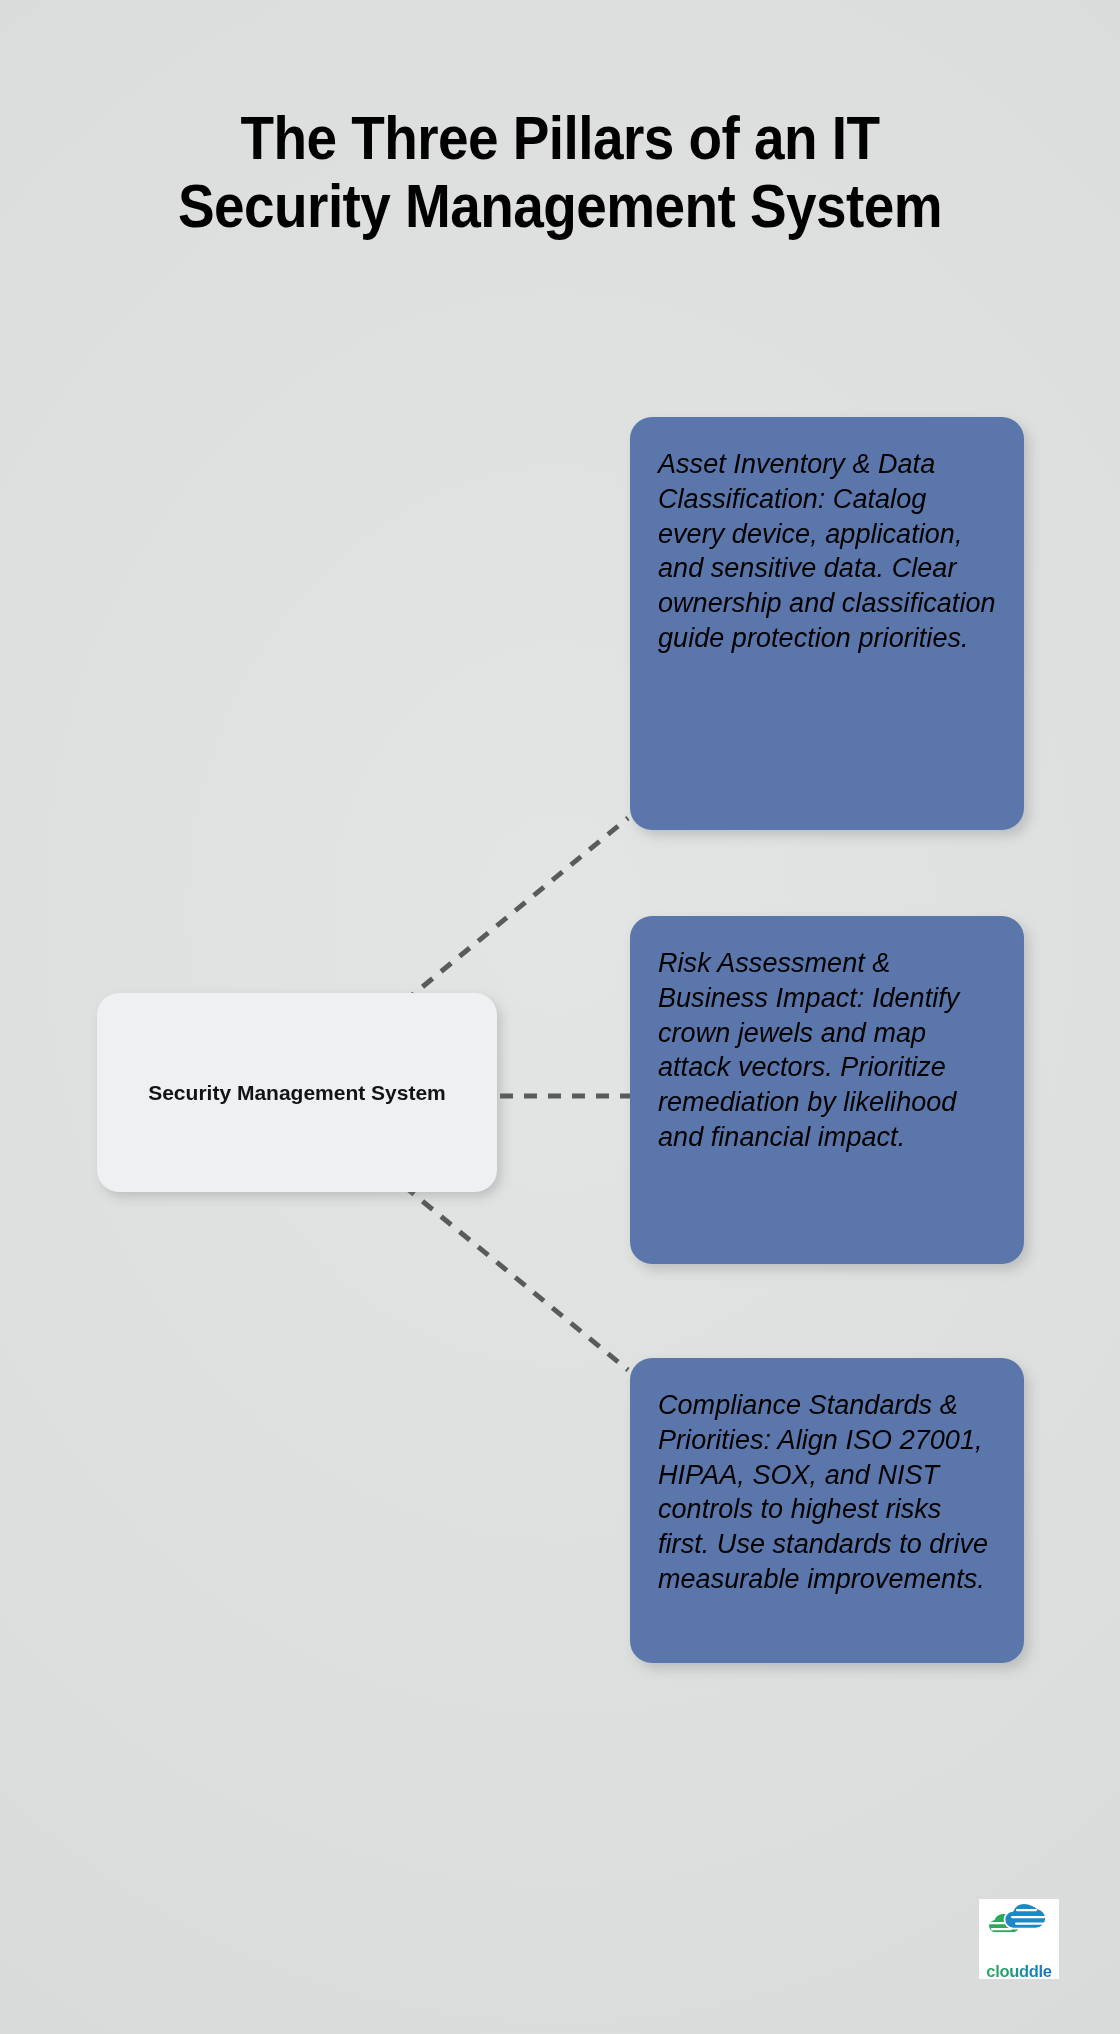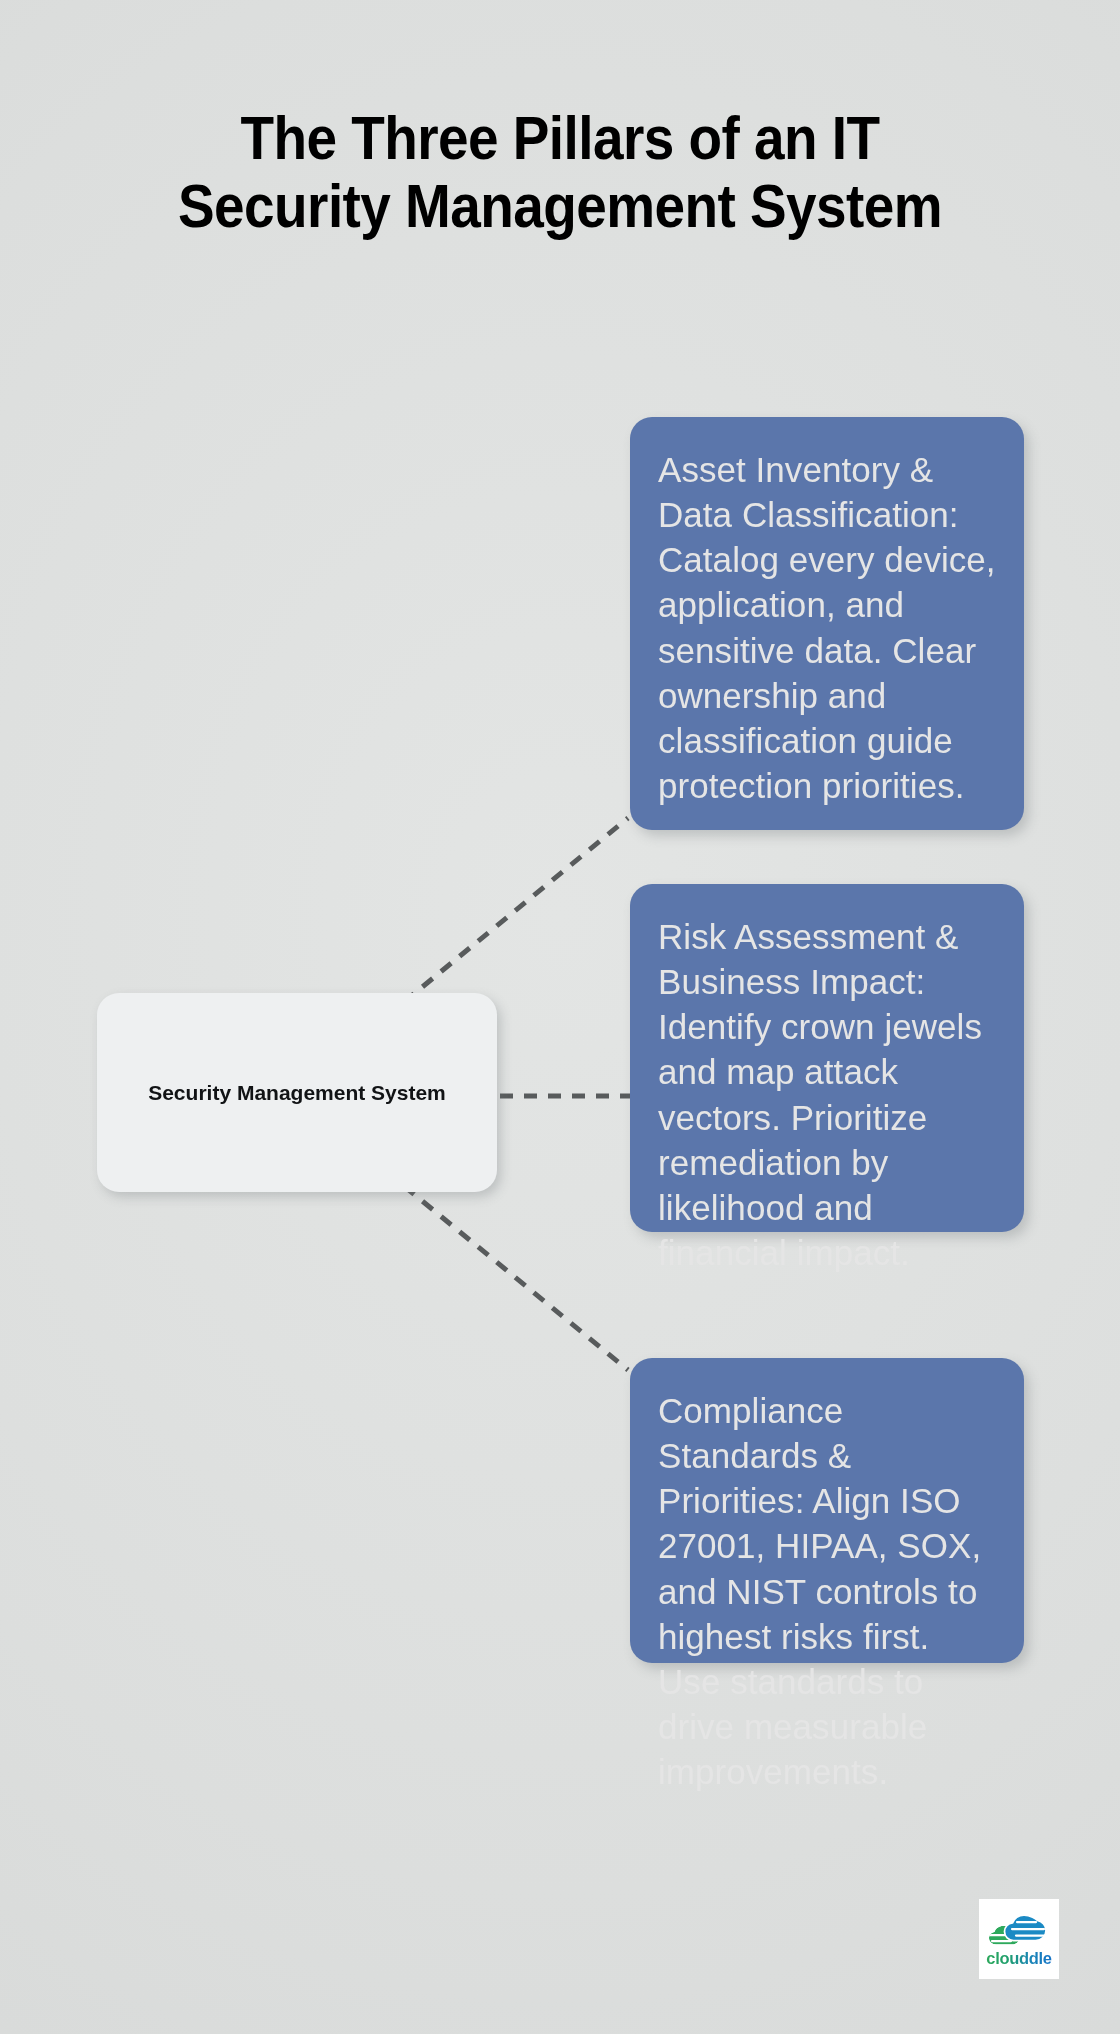--- a/index.html
+++ b/index.html
@@ -78,42 +78,43 @@
   .card {
     position: absolute;
     left: 630px;
     width: 394px;
     background: #5b76ab;
     border-radius: 22px;
     box-shadow: 5px 6px 12px rgba(110,115,118,0.30);
     padding: 30px 28px 30px 28px;
   }
   .card-text {
-    color: #e5e5e5;
-    font-size: 35px;
+    color: #000000;
+    font-size: 27px;
     line-height: 1.29;
     font-weight: 400;
     letter-spacing: 0.05px;
+    font-style: italic;
   }
   #card-1 { top: 417px;  height: 413px; }
-  #card-2 { top: 884px;  height: 348px; }
+  #card-2 { top: 916px;  height: 348px; }
   #card-3 { top: 1358px; height: 305px; }
 
   
   .logo-badge {
     position: absolute;
     left: 979px;
     top: 1899px;
     width: 80px;
     height: 80px;
     background: #ffffff;
     display: flex;
     flex-direction: column;
     align-items: center;
-    justify-content: center;
+    justify-content: space-between;
     gap: 1px;
   }
   .logo-mark { width: 62px; height: 38px; display: block; }
   .logo-word {
     font-size: 16.5px;
     font-weight: 700;
     letter-spacing: -0.3px;
     line-height: 1;
     background: linear-gradient(90deg, #2ea95c 0%, #1f9f6d 34%, #1a86b5 66%, #1573c9 100%);
     -webkit-background-clip: text;

